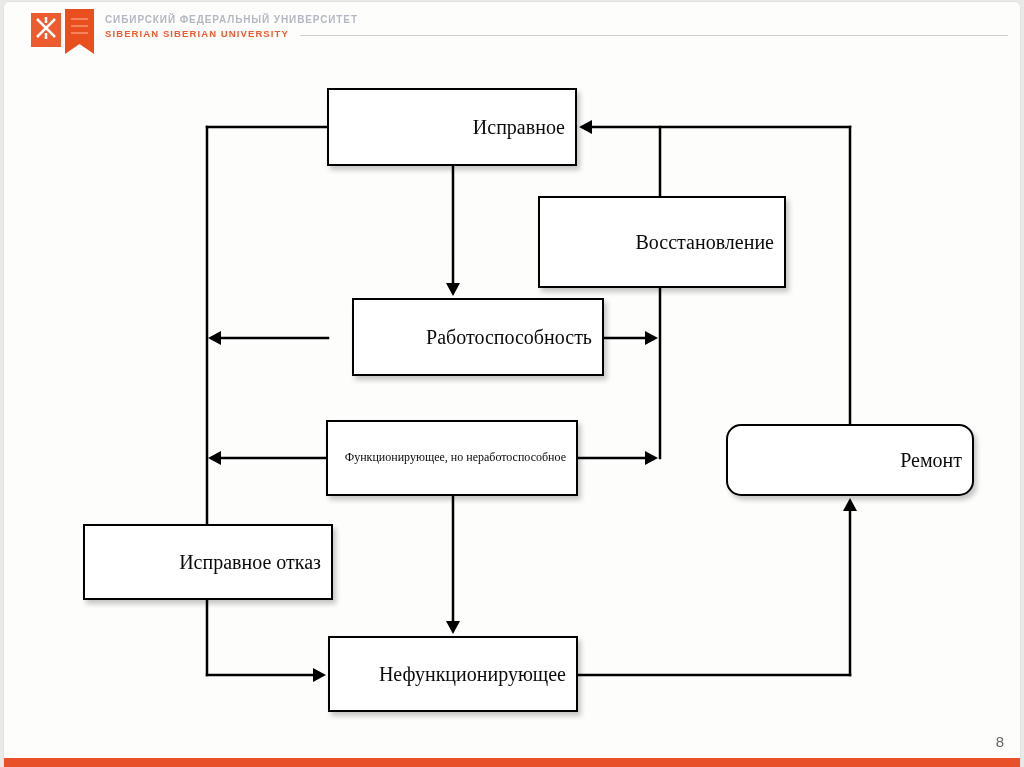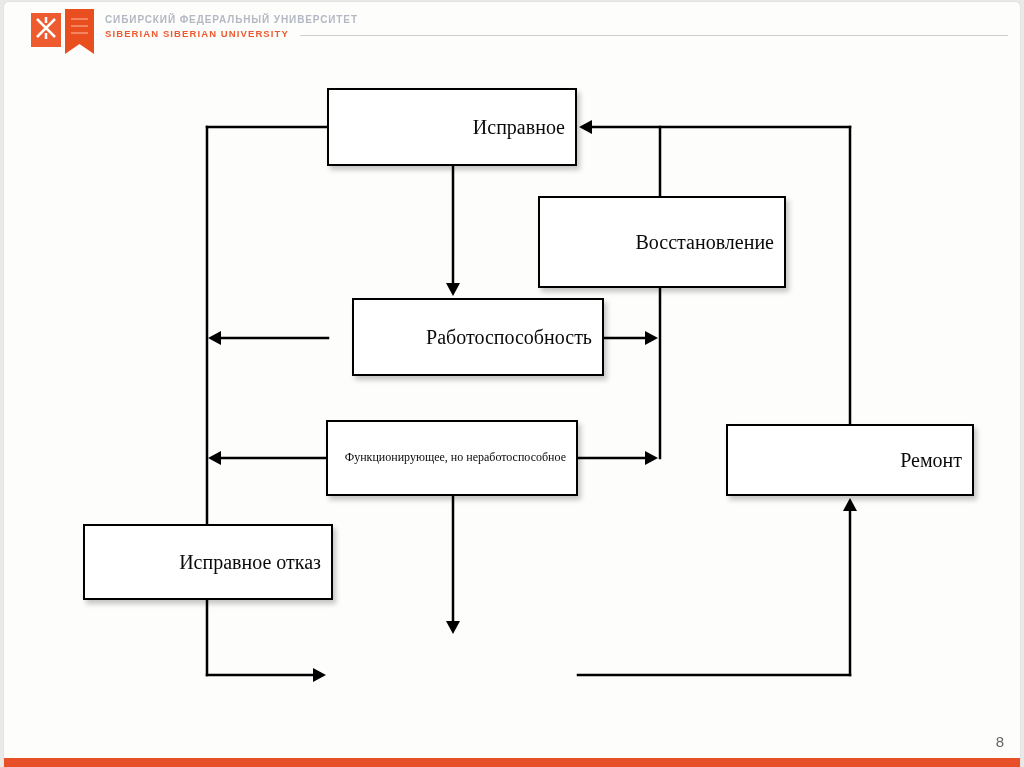--- a/index.html
+++ b/index.html
@@ -39,21 +39,21 @@
     font-family:"Liberation Serif", "DejaVu Serif", serif;
     font-size:20px; color:#0a0a0a;
     box-shadow:3px 4px 5px rgba(0,0,0,0.22);
     line-height:1.45; padding:4px 10px;
   }
   .node-operational            { left:323px; top:86px;  width:250px; height:78px; }
   .node-recovery               { left:534px; top:194px; width:248px; height:92px; }
   .node-operability            { left:324px; top:296px; width:252px; height:78px;margin-left:24px; }
   .node-functioning-inoperable { left:322px; top:418px; width:252px; height:76px; font-size:12px; }
   .node-sudden-failure         { left:79px;  top:522px; width:250px; height:76px; }
-  .node-repair                 { left:722px; top:422px; width:248px; height:72px; }
+  .node-repair                 { left:722px; top:422px; width:248px; height:72px;border-radius:15px; }
   .node-non-functioning        { left:324px; top:634px; width:250px; height:76px; }
   
   .page-number {
     position:absolute; right:16px; bottom:17px;
     font-size:15px; color:#666; font-family:"Liberation Sans", sans-serif;
   }
   .bottom-bar {
     position:absolute; left:0; right:0; bottom:0; height:9px;
     background:#e8502a;
   }
@@ -135,18 +135,21 @@
     </div>
     <div class="node node-functioning-inoperable">
       <span>Функционирующее, но неработоспособное</span>
     </div>
     <div class="node node-sudden-failure">
       <span>Исправное отказ</span>
     </div>
     <div class="node node-repair">
       <span>Ремонт</span>
     </div>
+    <div class="node node-non-functioning">
+      <span>Нефункционирующее</span>
+    </div>
 
     <div class="page-number">8</div>
     <div class="bottom-bar"></div>
 
   </div>
 </div>
 
 </body></html>

